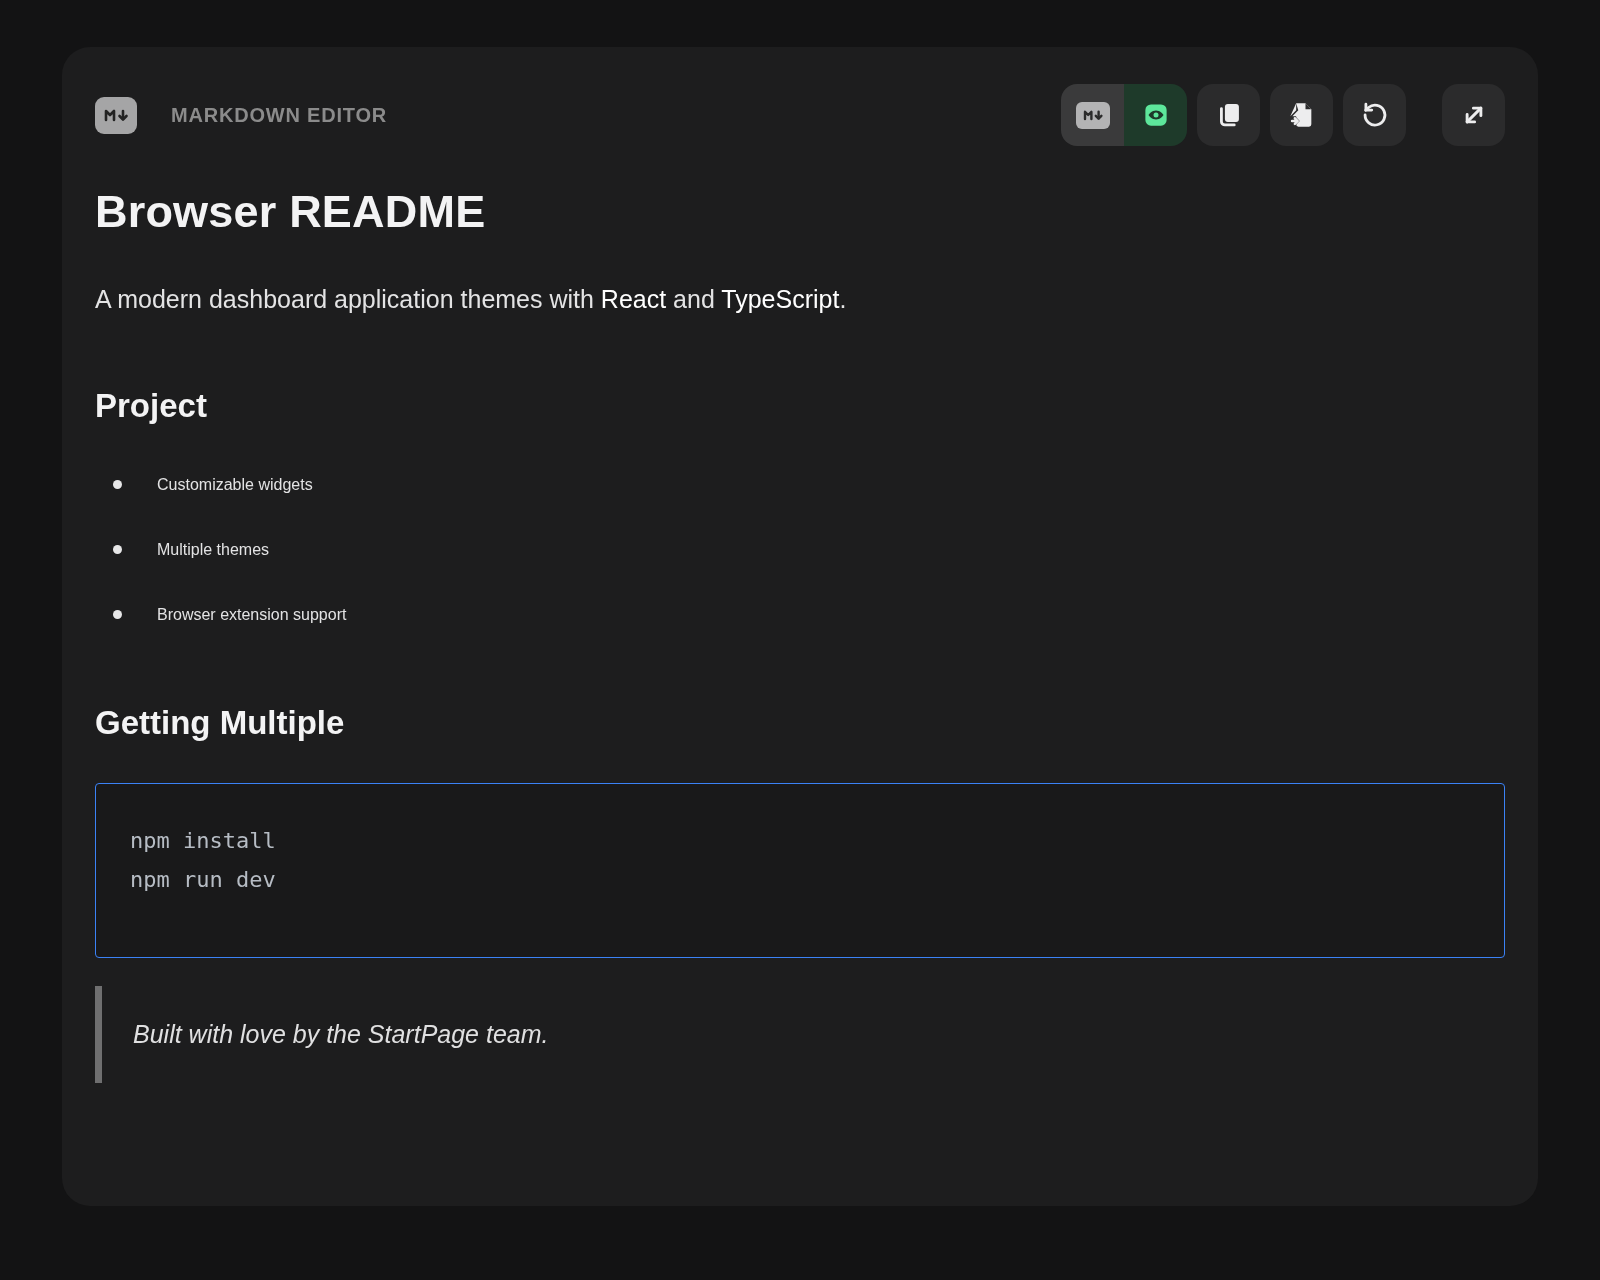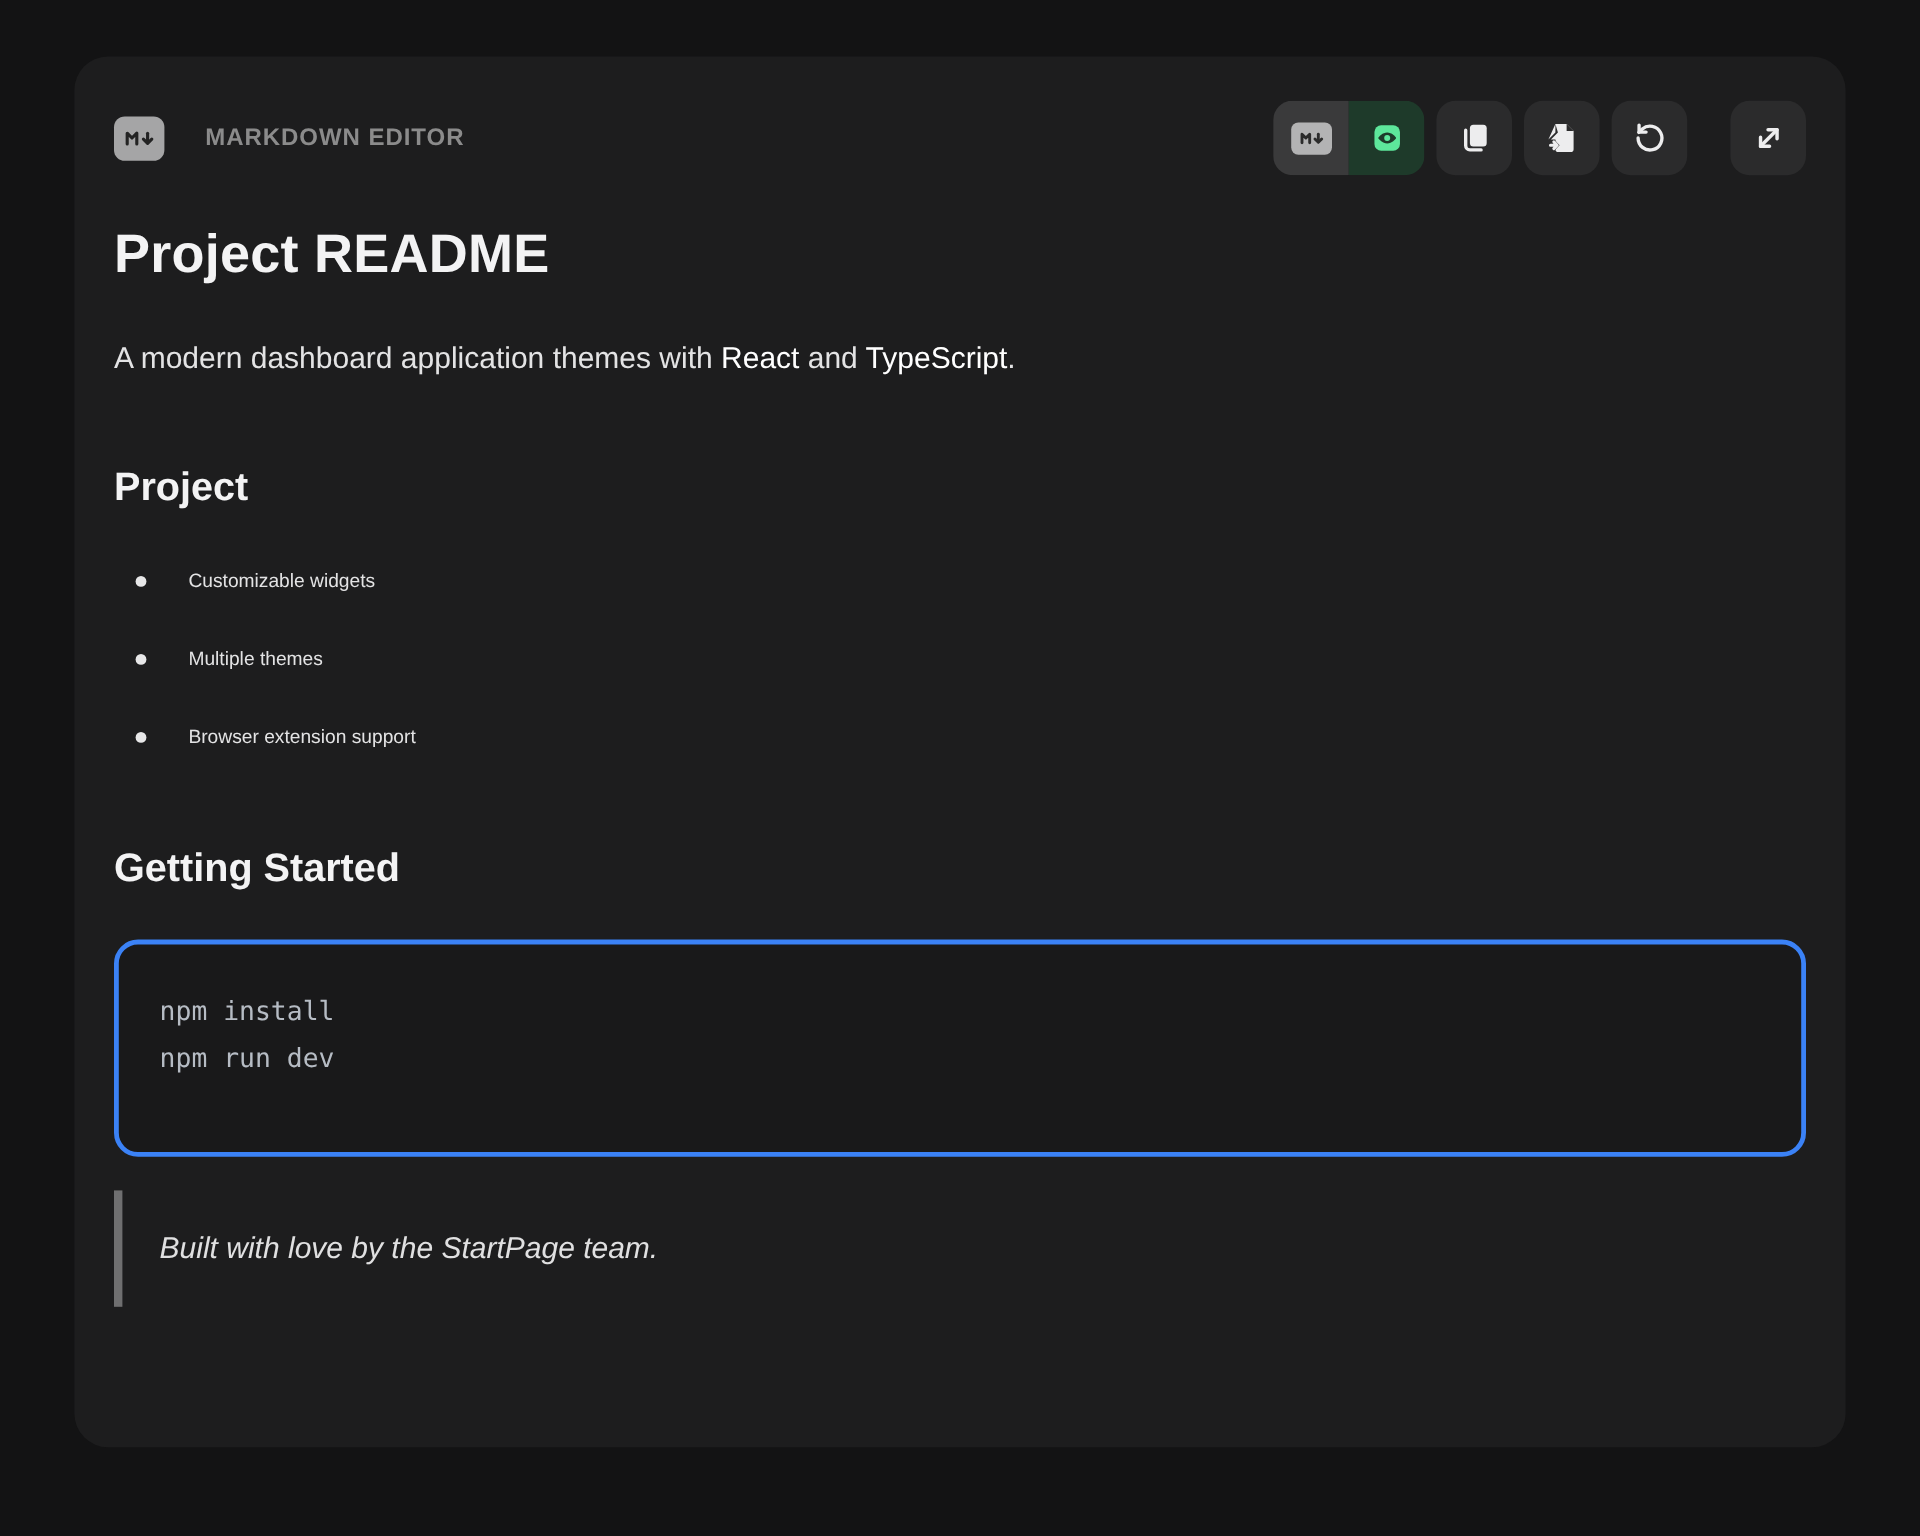--- a/index.html
+++ b/index.html
@@ -108,22 +108,22 @@
     content: "";
     position: absolute;
     left: 18px; top: 11px;
     width: 9px; height: 9px;
     border-radius: 50%;
     background: #e7e7e8;
   }
   .codeblock {
     margin: 41px 0 0;
     background: #19191a;
-    border: 4px solid #3b82f6;
-    border-radius: 20px;
+    border: 1px solid #3b82f6;
+    border-radius: 4px;
     padding: 37px 34px 58px;
   }
   .codeblock pre {
     margin: 0;
     font-family: "DejaVu Sans Mono", "Liberation Mono", monospace;
     font-size: 22px;
     line-height: 39px;
     color: #b6bcc4;
     white-space: pre;
   }
@@ -215,33 +215,33 @@
             <path d="M6.5 17.5 L17.5 6.5"></path>
             <path d="M11.5 6.5 h6 v6"></path>
             <path d="M12.5 17.5 h-6 v-6"></path>
           </svg>
         </span>
       </button>
     </div>
   </div>
 
   <div class="doc">
-    <h1 class="doc-h1">Project README</h1>
+    <h1 class="doc-h1">Browser README</h1>
 
     <p class="doc-intro"><span>A modern dashboard application themes with </span><b>React</b><span> and </span><b>TypeScript</b><span>.</span></p>
 
     <h2 class="doc-h2">Project</h2>
 
     <ul class="doc-list">
       <li>Customizable widgets</li>
       <li>Multiple themes</li>
       <li>Browser extension support</li>
     </ul>
 
-    <h2 class="doc-h2">Getting Started</h2>
+    <h2 class="doc-h2">Getting Multiple</h2>
 
     <div class="codeblock">
       <pre>npm install
 npm run dev</pre>
     </div>
 
     <blockquote class="quote">
       <em>Built with love by the StartPage team.</em>
     </blockquote>
   </div>

